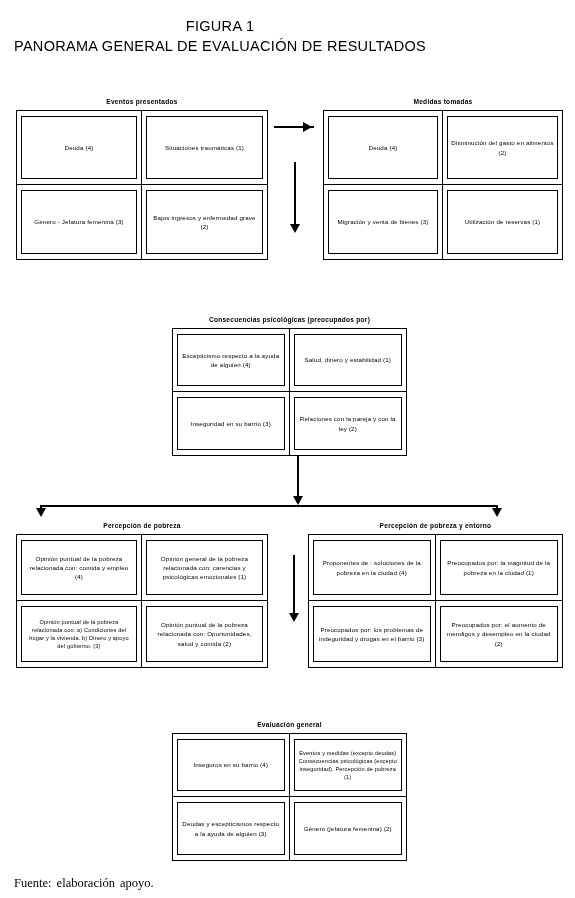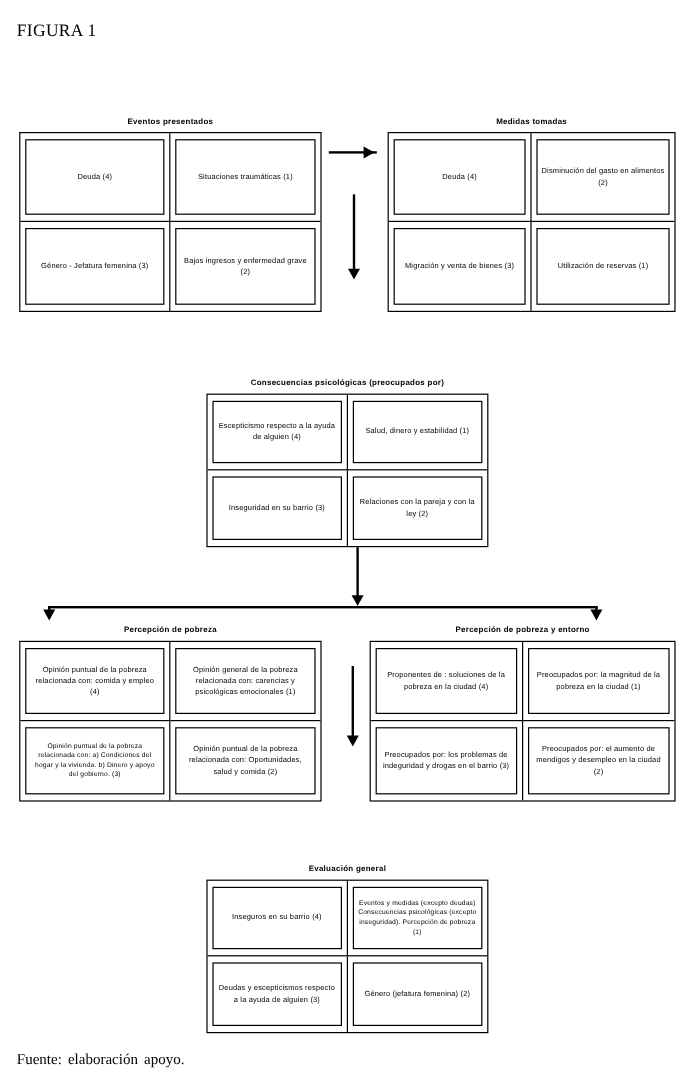--- a/index.html
+++ b/index.html
@@ -14,21 +14,21 @@
     font-family: "Liberation Sans", sans-serif;
     color: #000000;
     overflow: hidden;
   }
 
   
   #figure-title {
     position: absolute;
     left: 14px;
     top: 16px;
-    font-family: Liberation Serif, serif;
+    font-family: Liberation Sans, sans-serif;
     font-size: 14.5px;
     line-height: 20px;
     letter-spacing: 0.3px;
     white-space: nowrap;
     text-align: center;
   }
   #figure-title .line1 { display: block; }
   #figure-title .line2 { display: block; }
 
   
@@ -110,20 +110,21 @@
     border-left: 5.5px solid transparent;
     border-right: 5.5px solid transparent;
     border-top: 9px solid #000;
   }
 </style>
 </head>
 <body>
 
 <div id="figure-title">
   <span class="line1">FIGURA 1</span>
+  <span class="line2">PANORAMA GENERAL DE EVALUACIÓN DE RESULTADOS</span>
 </div>
 
 <div class="group" style="left:16px; top:110px; width:252px; height:150px;">
   <div class="group-title">Eventos presentados</div>
   <div class="group-frame">
     <div class="cellwrap bl">
       <div class="cell">Deuda (4)</div>
     </div>
     <div class="cellwrap br">
       <div class="cell">Situaciones traumáticas (1)</div>

